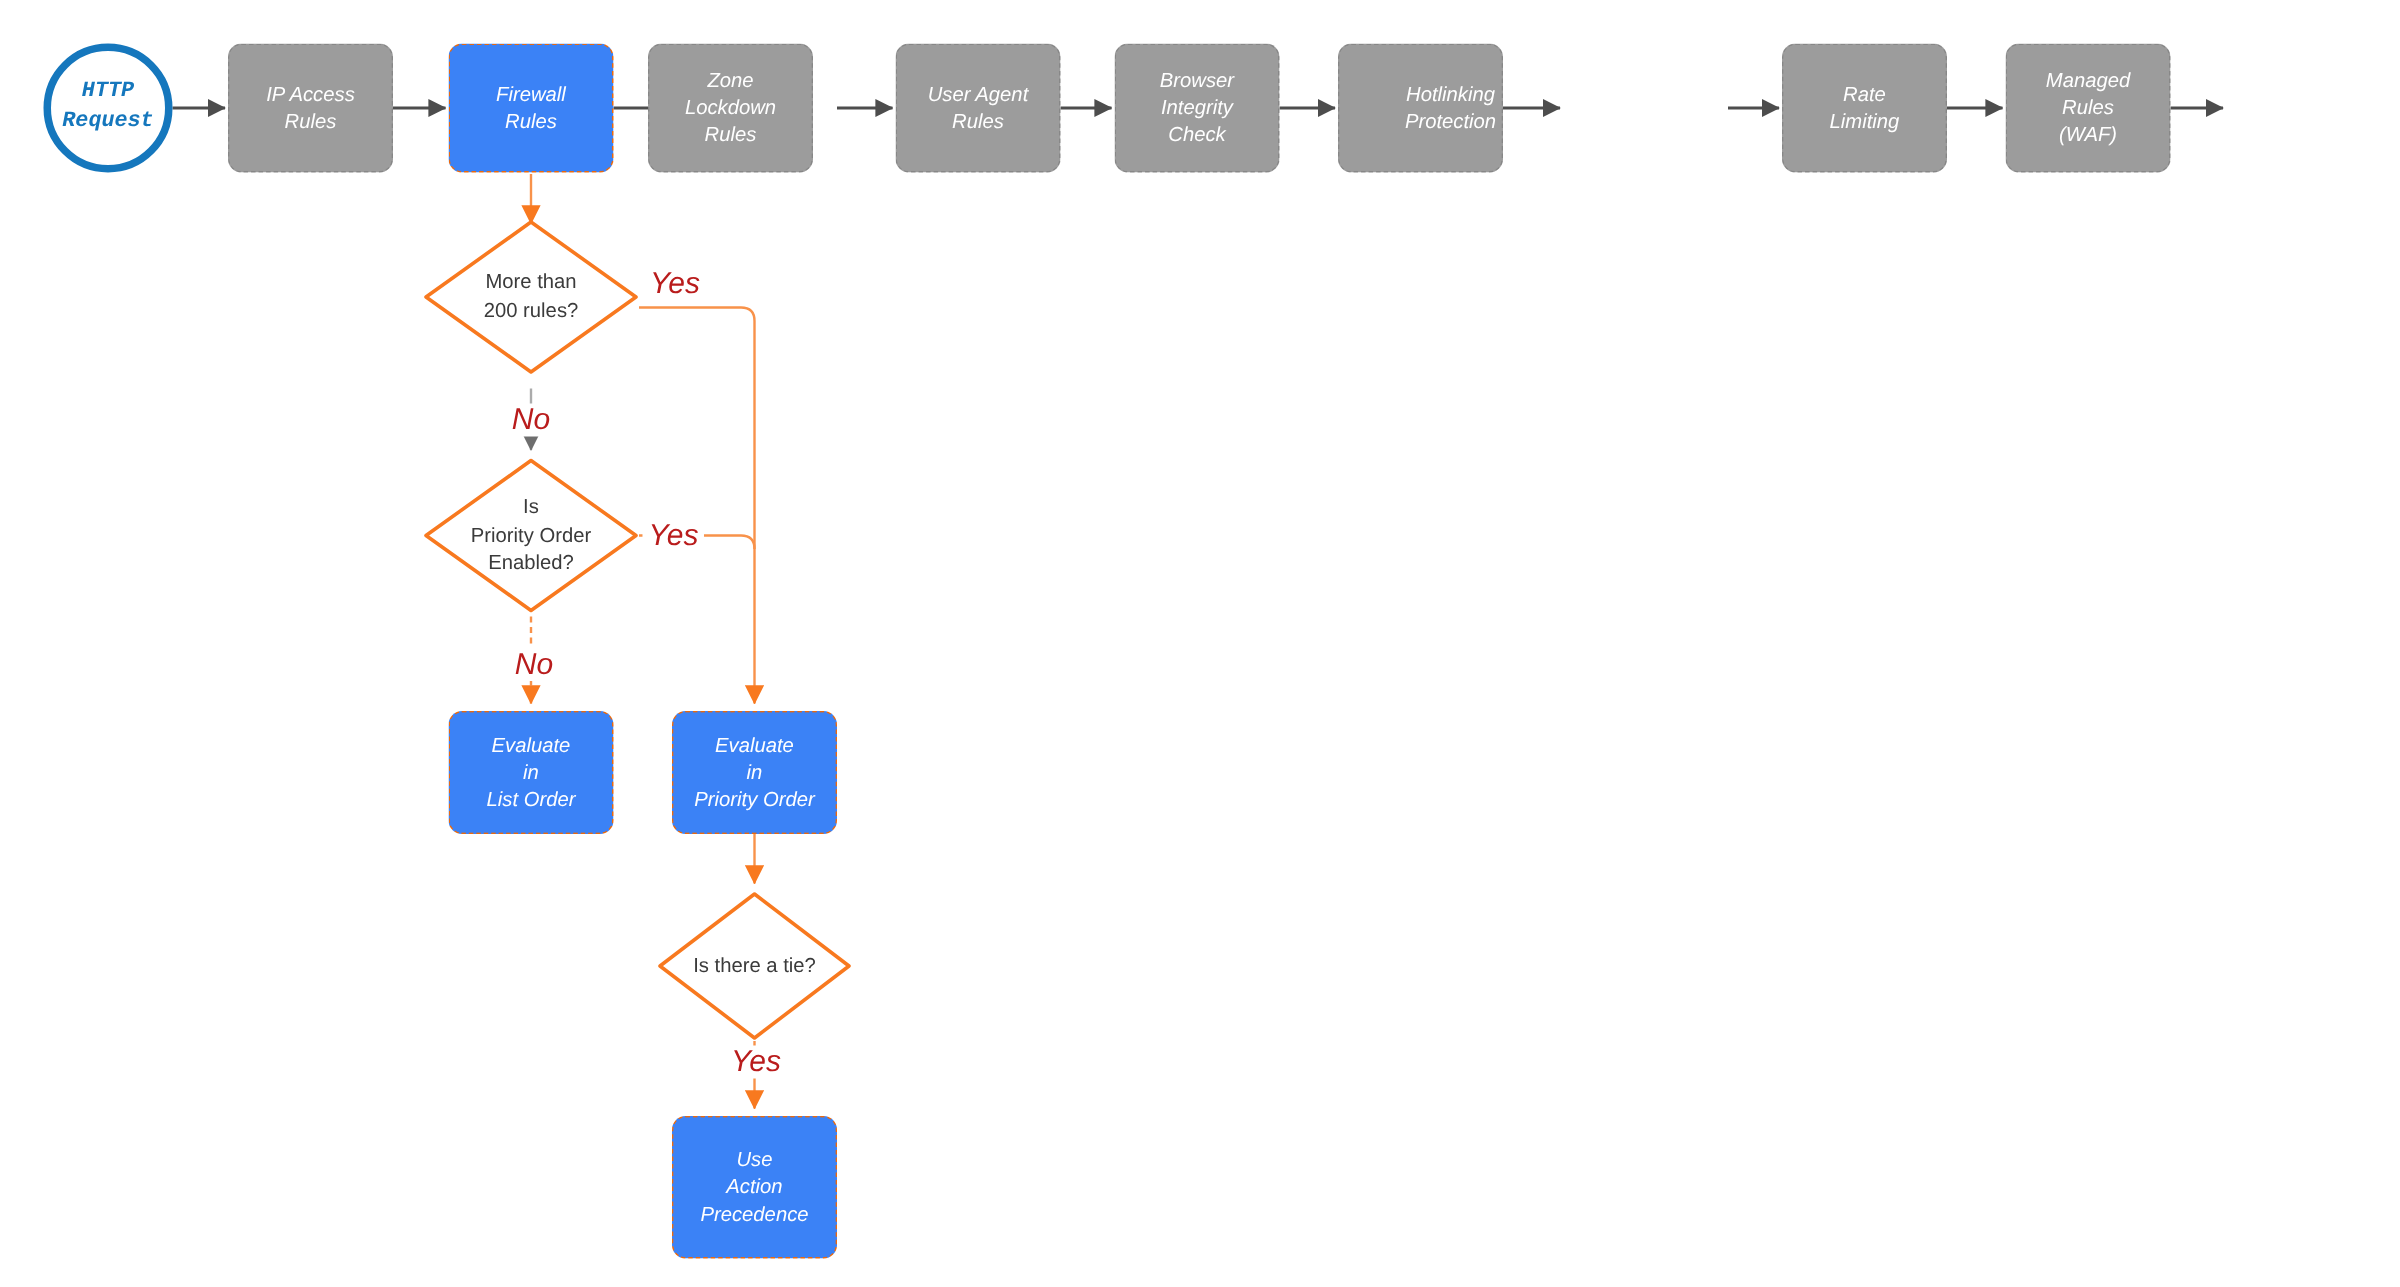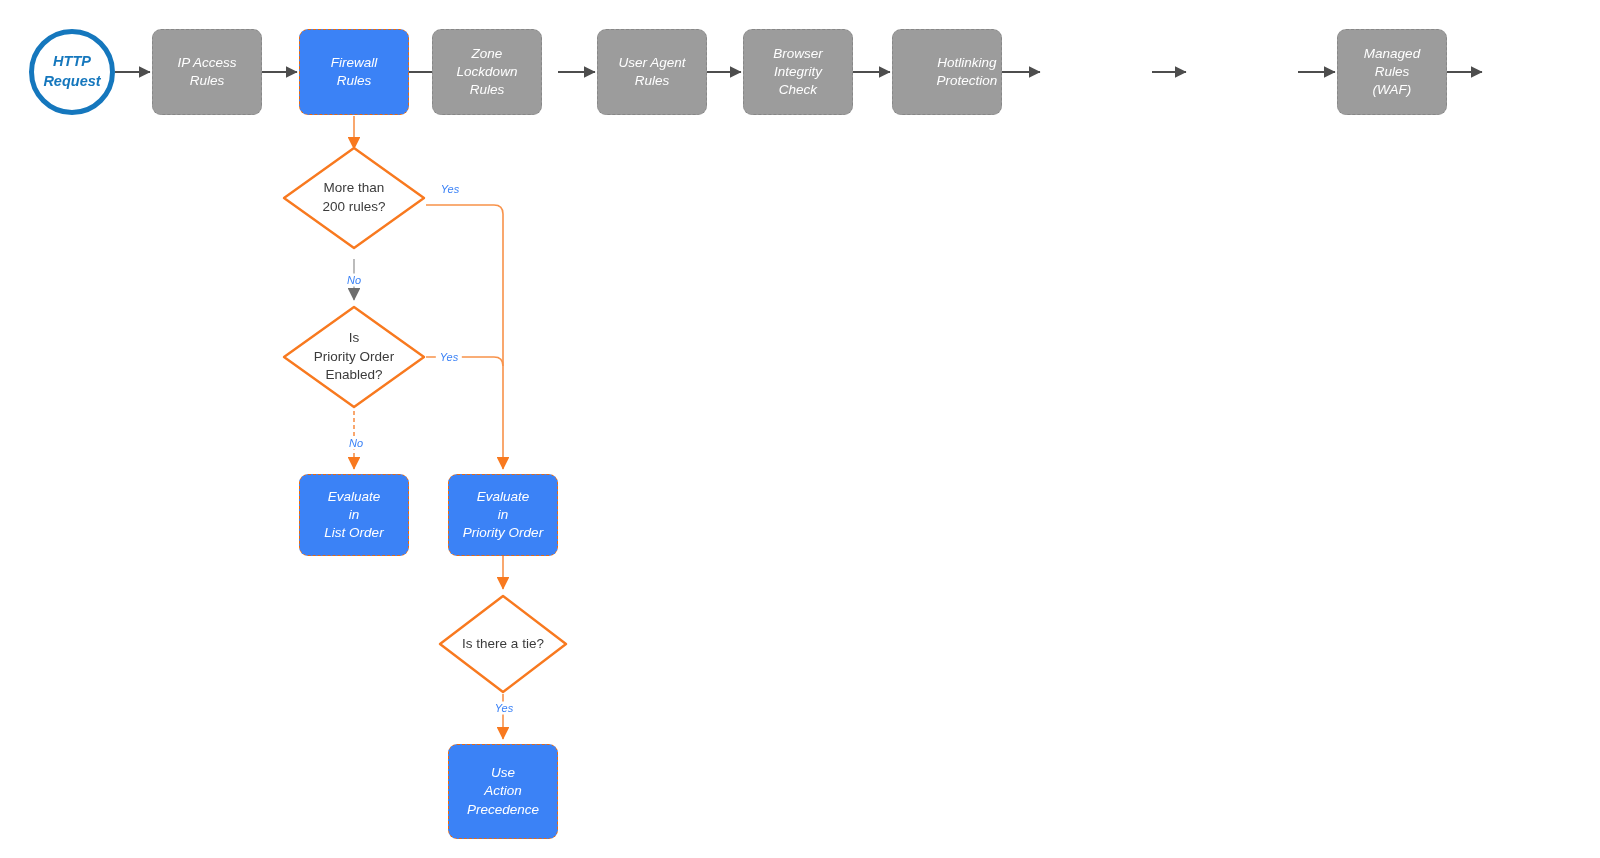--- a/index.html
+++ b/index.html
@@ -21,21 +21,21 @@
   .circle.end{background:#1577bd;border:3px solid #1268a8;color:#ffffff;}
   .diamond{position:absolute;}
   .diamond svg{position:absolute;left:0;top:0;}
   .diamond .lbl{
     position:absolute;left:0;top:0;right:0;bottom:0;
     display:flex;align-items:center;justify-content:center;text-align:center;
     font-size:13.5px;color:#3b3b3b;line-height:1.4;white-space:pre-line;
   }
   .edge-label{
     position:absolute;transform:translate(-50%,-50%);
-    font-size:11px;font-style:italic;color:#3b82f6;
+    font-size:20px;font-style:italic;color:#b91c1c;
     background:#ffffff;padding:1px 4px;line-height:1;
   }
 </style>
 </head>
 <body>
 
 <div class="canvas">
 
   <svg class="wires" width="1600" height="858" viewBox="0 0 1600 858">
     <defs>
@@ -68,21 +68,21 @@
       <path d="M426 205 H494 Q503 205 503 214 V469" marker-end="url(#m-orange)"></path>
       <path d="M426 357 H494 Q503 357 503 366"></path>
       <path d="M354 411 V469" stroke-dasharray="4 3" marker-end="url(#m-orange)"></path>
       <path d="M503 556 V589" marker-end="url(#m-orange)"></path>
       <path d="M503 694 V739" marker-end="url(#m-orange)"></path>
     </g>
 
     <path d="M354 259 V300" stroke="#ababab" stroke-width="1.6" fill="none" marker-end="url(#m-gray)"></path>
   </svg>
 
-  <div class="node circle start" style="left:29px;top:29px;">
+  <div class="node circle start" style="left:29px;top:29px;font-family:Liberation Mono, monospace;">
     <span class="lbl">HTTP
 Request</span>
   </div>
 
   <div class="node box gray" style="left:152px;top:29px;">
     <span class="lbl">IP Access
 Rules</span>
   </div>
   <div class="node box orange" style="left:299px;top:29px;">
     <span class="lbl">Firewall
@@ -98,20 +98,24 @@
 Rules</span>
   </div>
   <div class="node box gray" style="left:743px;top:29px;">
     <span class="lbl">Browser
 Integrity
 Check</span>
   </div>
   <div class="node box gray" style="left:892px;top:29px;padding-left:40px;">
     <span class="lbl">Hotlinking
 Protection</span>
+  </div>
+  <div class="node box gray" style="left:1188px;top:29px;">
+    <span class="lbl">Rate
+Limiting</span>
   </div>
   <div class="node box gray" style="left:1337px;top:29px;">
     <span class="lbl">Managed
 Rules
 (WAF)</span>
   </div>
 
 
   <div class="diamond" style="left:282px;top:146px;width:144px;height:104px;">
     <svg width="144" height="104" viewBox="0 0 144 104">

